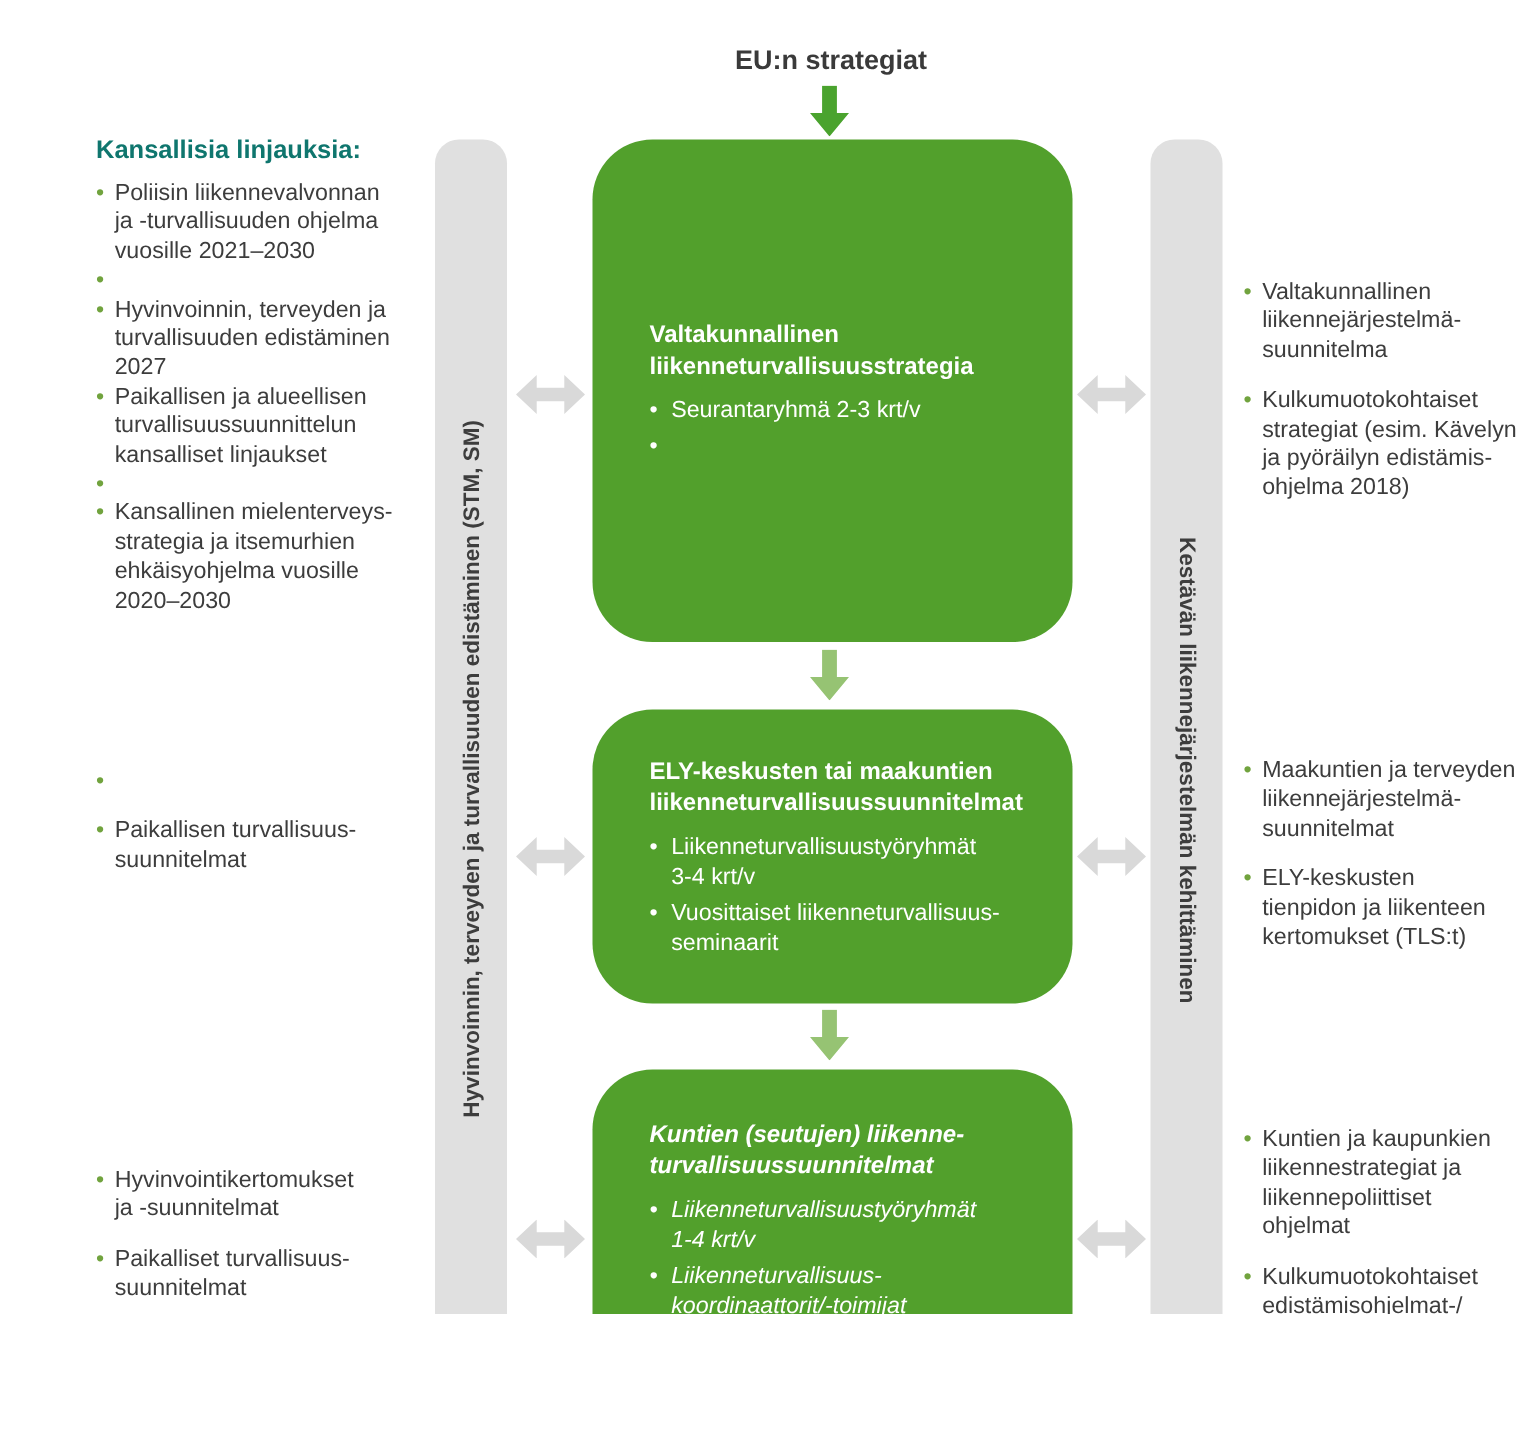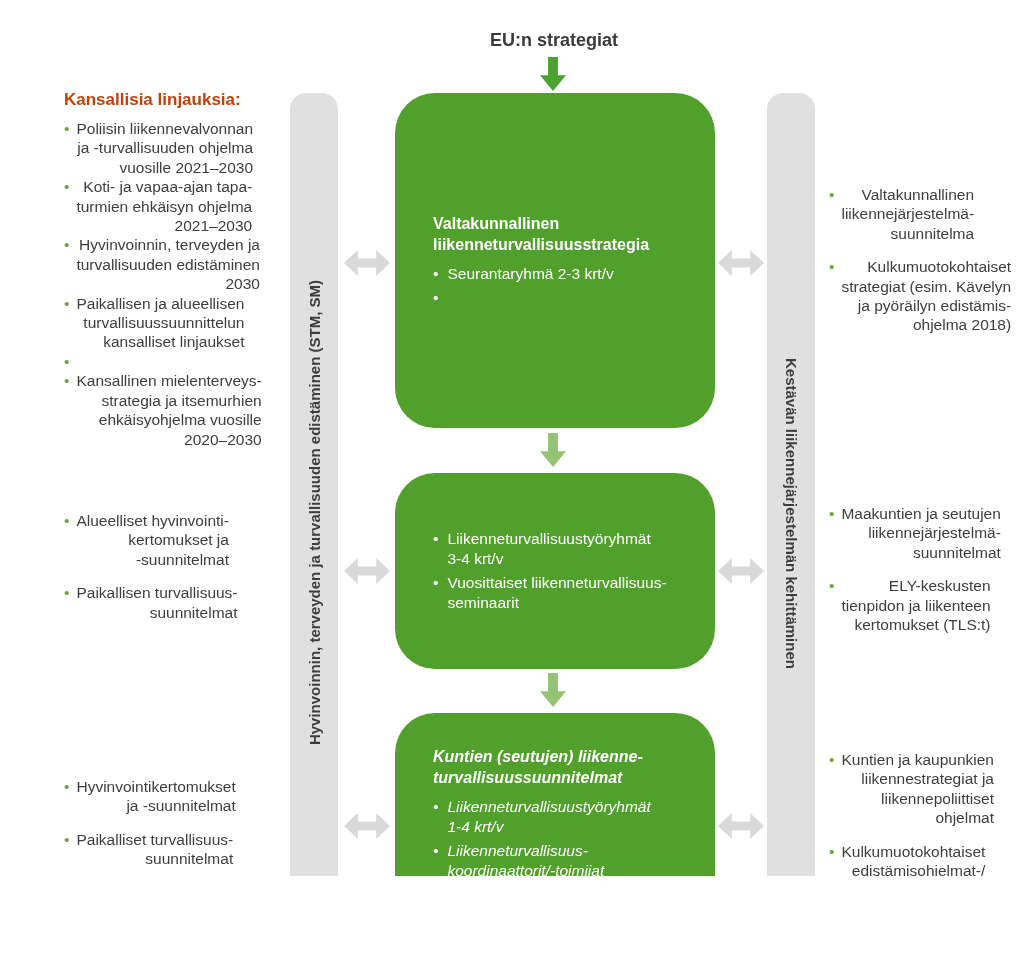--- a/index.html
+++ b/index.html
@@ -43,27 +43,27 @@
     clip-path:polygon(0% 50%,30% 0%,30% 33%,70% 33%,70% 0%,100% 50%,70% 100%,70% 67%,30% 67%,30% 100%); }
   .h-arrow.l1 { left:312px; top:250px; }
   .h-arrow.r1 { left:686px; top:250px; }
   .h-arrow.l2 { left:312px; top:558px; }
   .h-arrow.r2 { left:686px; top:558px; }
   .h-arrow.l3 { left:312px; top:813px; }
   .h-arrow.r3 { left:686px; top:813px; }
 
   
   .side-heading { position:absolute; left:32px; top:90px; font-size:17px; font-weight:bold;
-    color:#c2410c; }
+    color:#0f766e; }
   .side-list { position:absolute; display:flex; flex-direction:column; }
   .side-list.tight { gap:0px; }
   .side-list.spaced { gap:14px; }
   .s-item { display:flex; gap:7px; font-size:15.5px; line-height:19.4px; color:#3d3d3d; }
   .s-item .dot { flex:0 0 auto; color:#71a33e; }
-  .s-item .txt { white-space:pre-line;text-align:right; }
+  .s-item .txt { white-space:pre-line; }
 
   .list-left-1  { left:32px;  top:119px; width:230px; }
   .list-left-2  { left:32px;  top:511px; width:230px; }
   .list-left-3  { left:32px;  top:777px; width:230px; }
   .list-right-1 { left:797px; top:185px; width:220px; }
   .list-right-2 { left:797px; top:504px; width:220px; }
   .list-right-3 { left:797px; top:750px; width:220px; }
 </style>
 </head>
 <body>
@@ -77,29 +77,26 @@
 
   <div class="side-list tight list-left-1">
     <div class="s-item">
         <span class="dot">•</span>
         <span class="txt">Poliisin liikennevalvonnan
 ja -turvallisuuden ohjelma
 vuosille 2021–2030</span>
       </div>
     <div class="s-item">
         <span class="dot">•</span>
-        <span class="txt">Koti- ja vapaa-ajan tapa-
-turmien ehkäisyn ohjelma
-2021–2030</span>
       </div>
     <div class="s-item">
         <span class="dot">•</span>
         <span class="txt">Hyvinvoinnin, terveyden ja
 turvallisuuden edistäminen
-2030</span>
+2027</span>
       </div>
     <div class="s-item">
         <span class="dot">•</span>
         <span class="txt">Paikallisen ja alueellisen
 turvallisuussuunnittelun
 kansalliset linjaukset</span>
       </div>
     <div class="s-item">
         <span class="dot">•</span>
       </div>
@@ -108,23 +105,20 @@
         <span class="txt">Kansallinen mielenterveys-
 strategia ja itsemurhien
 ehkäisyohjelma vuosille
 2020–2030</span>
       </div>
   </div>
 
   <div class="side-list spaced list-left-2">
     <div class="s-item">
         <span class="dot">•</span>
-        <span class="txt">Alueelliset hyvinvointi-
-kertomukset ja
--suunnitelmat</span>
       </div>
     <div class="s-item">
         <span class="dot">•</span>
         <span class="txt">Paikallisen turvallisuus-
 suunnitelmat</span>
       </div>
   </div>
 
   <div class="side-list spaced list-left-3">
     <div class="s-item">
@@ -163,20 +157,22 @@
         </div>
       <div class="g-bullet">
           <span class="dot">•</span>
         </div>
     </div>
   </div>
 
   <div class="v-arrow mid1"></div>
 
   <div class="g-box box2">
+    <div class="g-box-title">ELY-keskusten tai maakuntien
+liikenneturvallisuussuunnitelmat</div>
     <div class="g-box-bullets">
       <div class="g-bullet">
           <span class="dot">•</span>
           <span class="txt">Liikenneturvallisuustyöryhmät
 3-4 krt/v</span>
         </div>
       <div class="g-bullet">
           <span class="dot">•</span>
           <span class="txt">Vuosittaiset liikenneturvallisuus-
 seminaarit</span>
@@ -216,21 +212,21 @@
         <span class="txt">Kulkumuotokohtaiset
 strategiat (esim. Kävelyn
 ja pyöräilyn edistämis-
 ohjelma 2018)</span>
       </div>
   </div>
 
   <div class="side-list spaced list-right-2">
     <div class="s-item">
         <span class="dot">•</span>
-        <span class="txt">Maakuntien ja seutujen
+        <span class="txt">Maakuntien ja terveyden
 liikennejärjestelmä-
 suunnitelmat</span>
       </div>
     <div class="s-item">
         <span class="dot">•</span>
         <span class="txt">ELY-keskusten
 tienpidon ja liikenteen
 kertomukset (TLS:t)</span>
       </div>
   </div>

